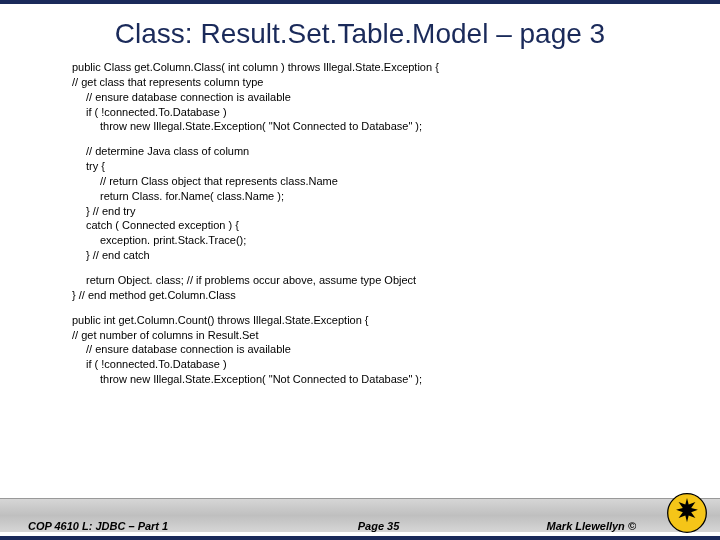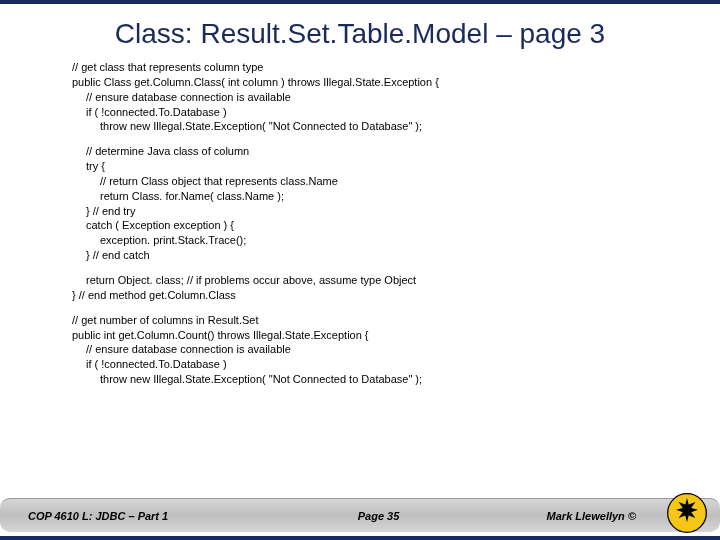--- a/index.html
+++ b/index.html
@@ -36,26 +36,25 @@
   .code .block { margin-bottom: 10px; }
   .footer {
     position: absolute;
     bottom: 4px;
     left: 0;
     right: 0;
     height: 34px;
     background: linear-gradient(#d6d6d6, #bfbfbf 50%, #d6d6d6);
     border-top: 1px solid #999;
     display: flex;
-    align-items: center;
+    align-items: flex-end;
     font-size: 11px;
     font-weight: bold;
     font-style: italic;
     color: #000;
-    border-radius: 10px;
   }
   .footer .left { position: absolute; left: 28px; }
   .footer .center { width: 100%; text-align: center; margin-left: 37px; }
   .footer .right { position: absolute; right: 84px; }
   .logo {
     position: absolute;
     right: 12px;
     bottom: 2px;
     width: 42px;
     height: 42px;
@@ -66,46 +65,46 @@
   .ind2 { padding-left: 28px; }
 </style>
 </head>
 <body>
 
 <div class="slide">
   <div class="title">Class:  Result.Set.Table.Model – page 3</div>
 
   <div class="code">
     <div class="block">
+      <div>public Class get.Column.Class( int column ) throws Illegal.State.Exception {</div>
       <div>// get class that represents column type</div>
-      <div>public Class get.Column.Class( int column ) throws Illegal.State.Exception {</div>
       <div class="ind1">// ensure database connection is available</div>
       <div class="ind1">if ( !connected.To.Database )</div>
       <div class="ind2">throw new Illegal.State.Exception( "Not Connected to Database" );</div>
     </div>
 
     <div class="block">
       <div class="ind1">// determine Java class of column</div>
       <div class="ind1">try {</div>
       <div class="ind2">// return Class object that represents class.Name</div>
       <div class="ind2">return Class. for.Name( class.Name );</div>
       <div class="ind1">} // end try</div>
-      <div class="ind1">catch ( Exception exception ) {</div>
+      <div class="ind1">catch ( Connected exception ) {</div>
       <div class="ind2">exception. print.Stack.Trace();</div>
       <div class="ind1">} // end catch</div>
     </div>
 
     <div class="block">
       <div class="ind1">return Object. class; // if problems occur above, assume type Object</div>
       <div>} // end method get.Column.Class</div>
     </div>
 
     <div class="block">
+      <div>public int get.Column.Count() throws Illegal.State.Exception {</div>
       <div>// get number of columns in Result.Set</div>
-      <div>public int get.Column.Count() throws Illegal.State.Exception {</div>
       <div class="ind1">// ensure database connection is available</div>
       <div class="ind1">if ( !connected.To.Database )</div>
       <div class="ind2">throw new Illegal.State.Exception( "Not Connected to Database" );</div>
     </div>
   </div>
 
   <div class="footer">
     <div class="left">COP 4610 L: JDBC – Part 1</div>
     <div class="center">Page 35</div>
     <div class="right">Mark Llewellyn ©</div>

